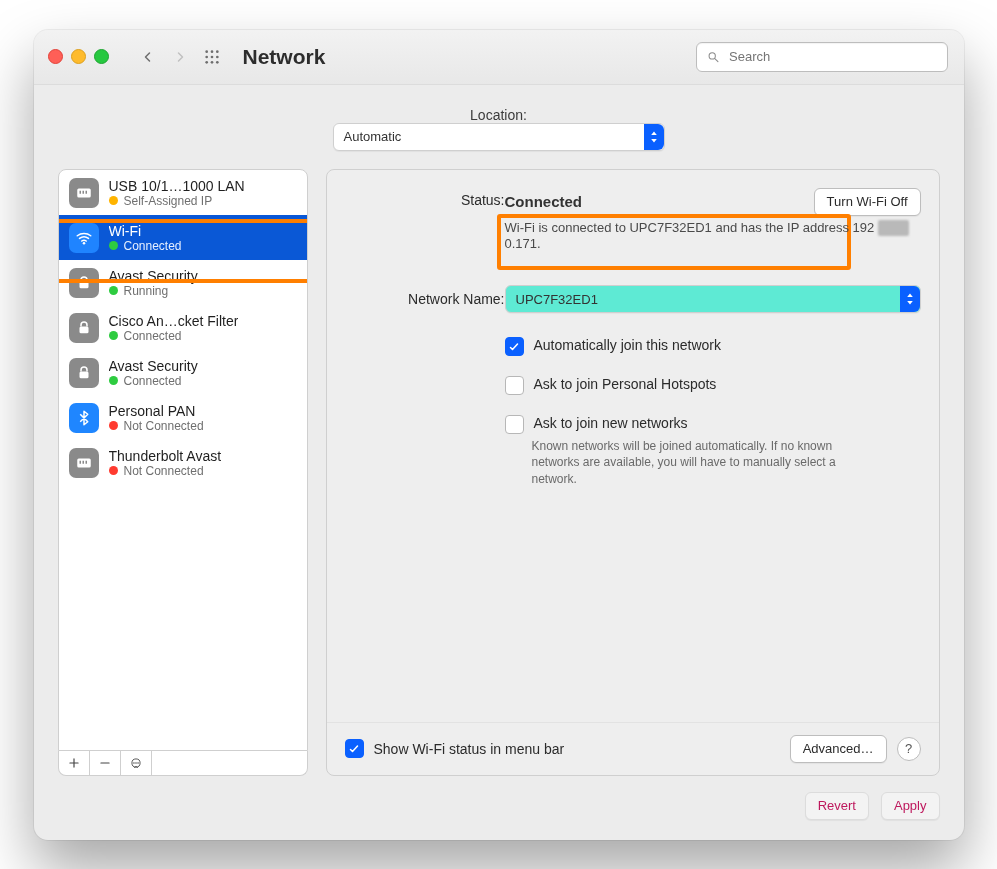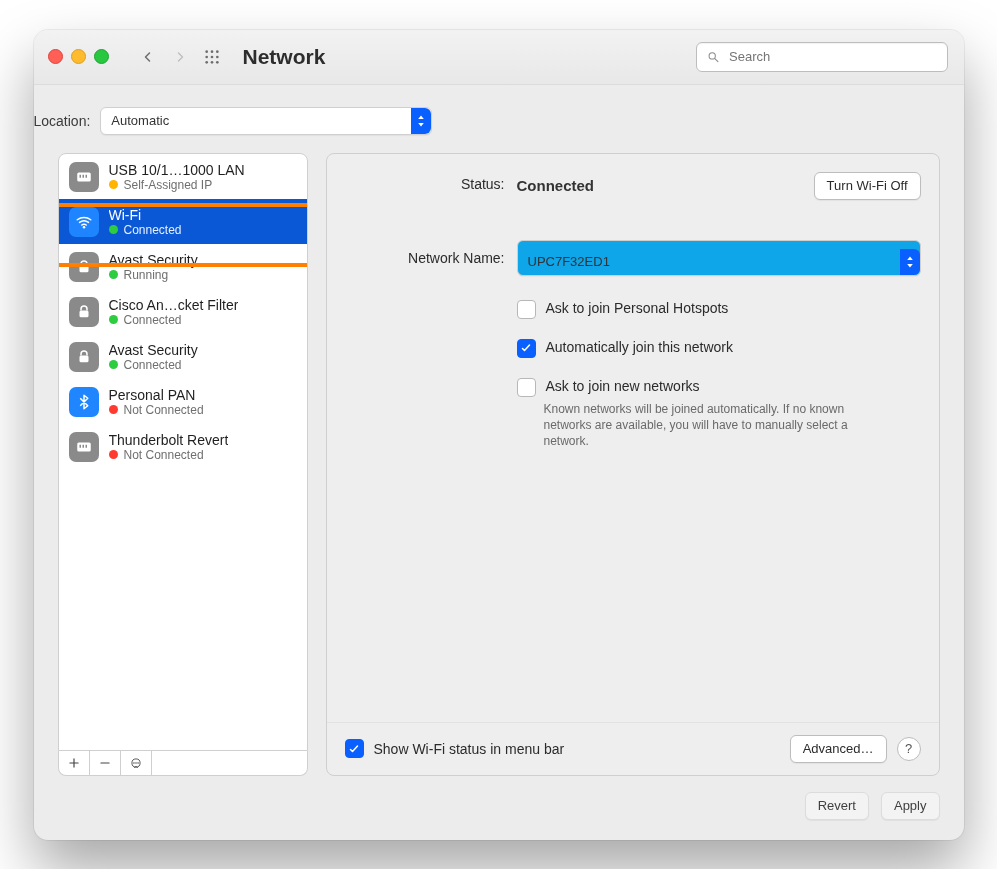--- a/index.html
+++ b/index.html
@@ -44,21 +44,21 @@
   .grid-icon svg{width:16px;height:16px;}
   .title{font-weight:600;font-size:21px;color:#2d2d2d;margin-left:6px;}
   .search{
     margin-left:auto;display:flex;align-items:center;gap:8px;
     height:28px;min-width:230px;padding:0 10px;border-radius:6px;
     background:#fff;border:1px solid var(--border2);
     box-shadow:inset 0 1px 1px rgba(0,0,0,.05);
   }
   .search svg{width:14px;height:14px;color:#8a8a8a;}
   .search input{border:none;outline:none;background:transparent;font-size:13px;color:#a16207;width:100%;}
-  .locrow{display:flex;align-items:center;justify-content:flex-start;gap:10px;padding:22px 0 18px;}
+  .locrow{display:flex;align-items:center;justify-content:flex-start;padding:22px 0 18px;flex-direction:column;}
   .loclabel{font-size:14px;color:#3b3b3b;}
   .select{
     display:flex;align-items:center;justify-content:space-between;
     height:26px;background:#fff;border:1px solid var(--border);border-radius:6px;
     padding:0 0 0 10px;min-width:320px;box-shadow:0 1px 1px rgba(0,0,0,.05);
   }
   .select .caret{
     width:20px;height:100%;display:flex;align-items:center;justify-content:center;
     background:var(--blue);border-radius:0 6px 6px 0;
   }
@@ -98,52 +98,52 @@
     color:#444;font-size:14px;cursor:default;
   }
   .ctl:last-child{border-right:none;flex:1;}
   .ctl svg{width:14px;height:14px;}
   .hi{position:absolute;pointer-events:none;border:4px solid var(--highlight);border-radius:4px;}
   .hi.left{left:-4px;right:-4px;top:49px;height:56px;}
   .main{
     flex:1;border:1px solid var(--border);border-radius:8px;background:var(--panel2);
     display:flex;flex-direction:column;position:relative;padding:18px 18px 12px 18px;
   }
-  .srow{display:flex;align-items:flex-start;gap:12px;margin-bottom:8px;}
+  .srow{display:flex;align-items:flex-start;margin-bottom:8px;}
   .lab{width:160px;text-align:right;font-size:14px;color:#2b2b2b;flex:0 0 160px;padding-top:4px;}
   .val{display:flex;flex-direction:column;gap:4px;flex:1;}
   .bold{font-weight:700;font-size:15px;}
   .blurip{display:inline-block;background:#b9b9b9;color:transparent;border-radius:2px;padding:0 6px;filter:blur(1px);}
   .desc{font-size:13px;color:#4a4a4a;line-height:1.3;position:relative;}
   .hi.right{position:absolute;left:-8px;right:70px;top:-6px;height:48px;border:4px solid var(--highlight);border-radius:3px;}
   .btn{
     display:inline-flex;align-items:center;justify-content:center;height:26px;padding:0 12px;
     background:#fff;border:1px solid var(--border2);border-radius:6px;font-size:13px;color:#2b2b2b;
     box-shadow:0 1px 1px rgba(0,0,0,.05);cursor:default;
   }
   .netname{
     display:flex;align-items:center;justify-content:space-between;
-    height:26px;background:#0ea5e9;border:1px solid var(--border);border-radius:6px;
-    padding:8px 0 0 10px;box-shadow:0 1px 1px rgba(0,0,0,.04);
+    height:26px;background:#5eead4;border:1px solid var(--border);border-radius:6px;
+    padding:0 0 0 10px;box-shadow:0 1px 1px rgba(0,0,0,.04);
   }
   .netname .caret{width:20px;height:100%;display:flex;align-items:center;justify-content:center;background:var(--blue);border-radius:0 6px 6px 0;}
   .netname .caret svg{width:10px;height:14px;color:#fff;}
   .chk{display:flex;align-items:flex-start;gap:10px;margin-top:6px;}
   .cb{width:17px;height:17px;border-radius:4px;border:1px solid #b7b7b7;background:#fff;display:flex;align-items:center;justify-content:center;flex:0 0 17px;}
   .cb.on{background:var(--blue);border-color:var(--blue);}
   .cb.on svg{width:12px;height:12px;color:#fff;}
   .opt{font-size:14px;color:#2b2b2b;}
   .optdesc{font-size:12px;color:#6a6a6a;line-height:1.35;margin-left:27px;margin-top:4px;max-width:330px;}
   .spacer{flex:1;}
   .bottom{
     display:flex;align-items:center;gap:10px;border-top:1px solid #e2e2e2;margin:0 -18px;padding:12px 18px 0 18px;text-align:center;
   }
   .help{width:22px;height:22px;border-radius:50%;border:1px solid #bcbcbc;background:#fff;display:flex;align-items:center;justify-content:center;font-size:13px;color:#555;}
   .footer{display:flex;justify-content:flex-end;gap:12px;padding:16px 24px 20px;}
-  .btn.disabled{color:#404040;background:#f3f3f3;border-color:#dcdcdc;}
+  .btn.disabled{color:#be185d;background:#f3f3f3;border-color:#dcdcdc;}
 </style>
 </head>
 <body>
 
 <div class="wrap">
   <div class="window">
 
     <div class="titlebar">
       <div class="traffic">
         <div class="tl red"></div>
@@ -305,21 +305,21 @@
           <div class="row">
             <div class="ic grey">
               <svg viewBox="0 0 24 24">
                   <rect x="3" y="6" width="18" height="12" rx="2" fill="#fff"></rect>
                   <rect x="6" y="9" width="2" height="4" fill="#8a8a8a"></rect>
                   <rect x="10" y="9" width="2" height="4" fill="#8a8a8a"></rect>
                   <rect x="14" y="9" width="2" height="4" fill="#8a8a8a"></rect>
                 </svg>
             </div>
             <div class="tx">
-              <span class="nm">Thunderbolt Revert</span>
+              <span class="nm">Thunderbolt Avast</span>
               <span class="st">
                   <span class="dot red"></span>
                   <span class="sub">Not Connected</span>
                 </span>
             </div>
           </div>
 
         </div>
         <div class="ctlbar">
           <div class="ctl">
@@ -350,50 +350,58 @@
           <div class="lab">Status:</div>
           <div class="val" style="flex-direction:row;align-items:center;gap:14px;">
             <span class="bold">Connected</span>
             <span style="flex:1"></span>
             <span class="btn">Turn Wi-Fi Off</span>
           </div>
         </div>
 
         <div class="srow" style="margin-top:-4px;">
           <div class="lab"></div>
+          <div class="val" style="position:relative;">
+            <div class="hi right"></div>
+            <div class="desc">
+              <span>Wi-Fi is connected to UPC7F32ED1 and has the IP address 192</span>
+              <span class="blurip">xxx</span>
+              <span>0.171.</span>
+            </div>
+          </div>
         </div>
 
         <div class="srow" style="margin-top:24px;align-items:center;">
           <div class="lab" style="padding-top:0">Network Name:</div>
           <div class="val">
             <div class="netname">
               <span>UPC7F32ED1</span>
               <span class="caret">
                   <svg viewBox="0 0 12 20">
                     <path fill="currentColor" d="M6 2l4 5H2zM6 18l4-5H2z"></path>
                   </svg>
                 </span>
             </div>
           </div>
         </div>
 
         <div class="srow" style="margin-top:10px;">
           <div class="lab"></div>
           <div class="val" style="gap:14px;">
             <label class="chk">
-              <span class="cb"></span>
-              <span class="opt">Ask to join Personal Hotspots</span>
-            </label>
-            <label class="chk">
               <span class="cb on">
                   <svg viewBox="0 0 24 24">
                     <path fill="none" stroke="#fff" stroke-width="3" stroke-linecap="round" stroke-linejoin="round" d="M5 13l4 4 10-11"></path>
                   </svg>
                 </span>
               <span class="opt">Automatically join this network</span>
+            </label>
+            <label class="chk">
+              <span class="cb"></span>
+              <span class="opt">Ask to join Personal Hotspots</span>
             </label>
             <div>
               <label class="chk">
                 <span class="cb"></span>
                 <span class="opt">Ask to join new networks</span>
               </label>
               <div class="optdesc">Known networks will be joined automatically. If no known networks are available, you will have to manually select a network.</div>
             </div>
           </div>
         </div>

